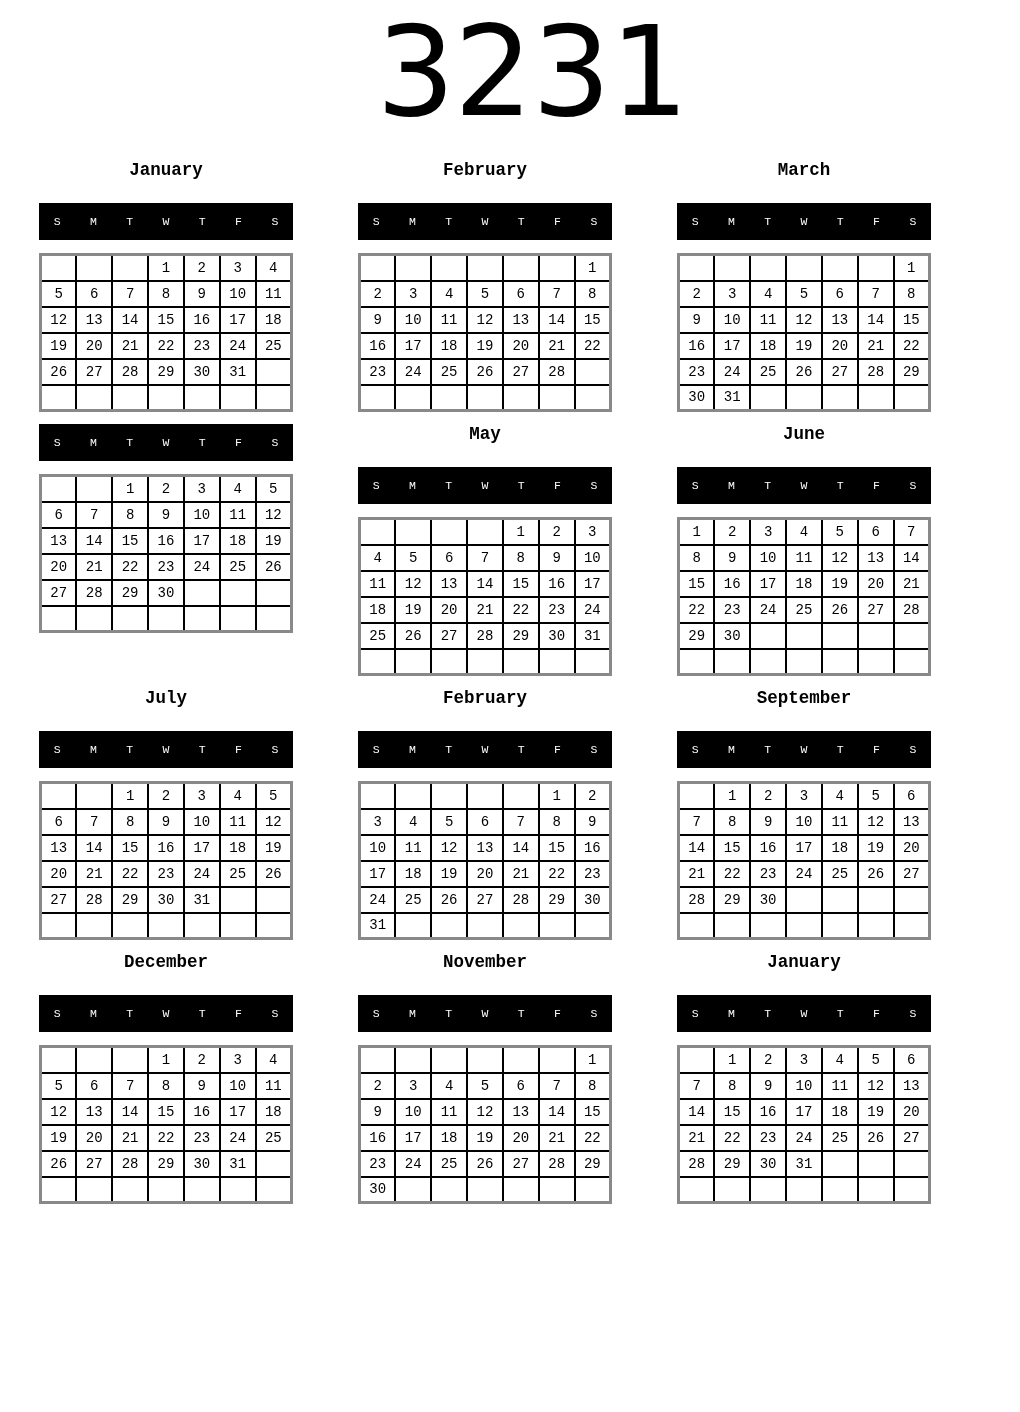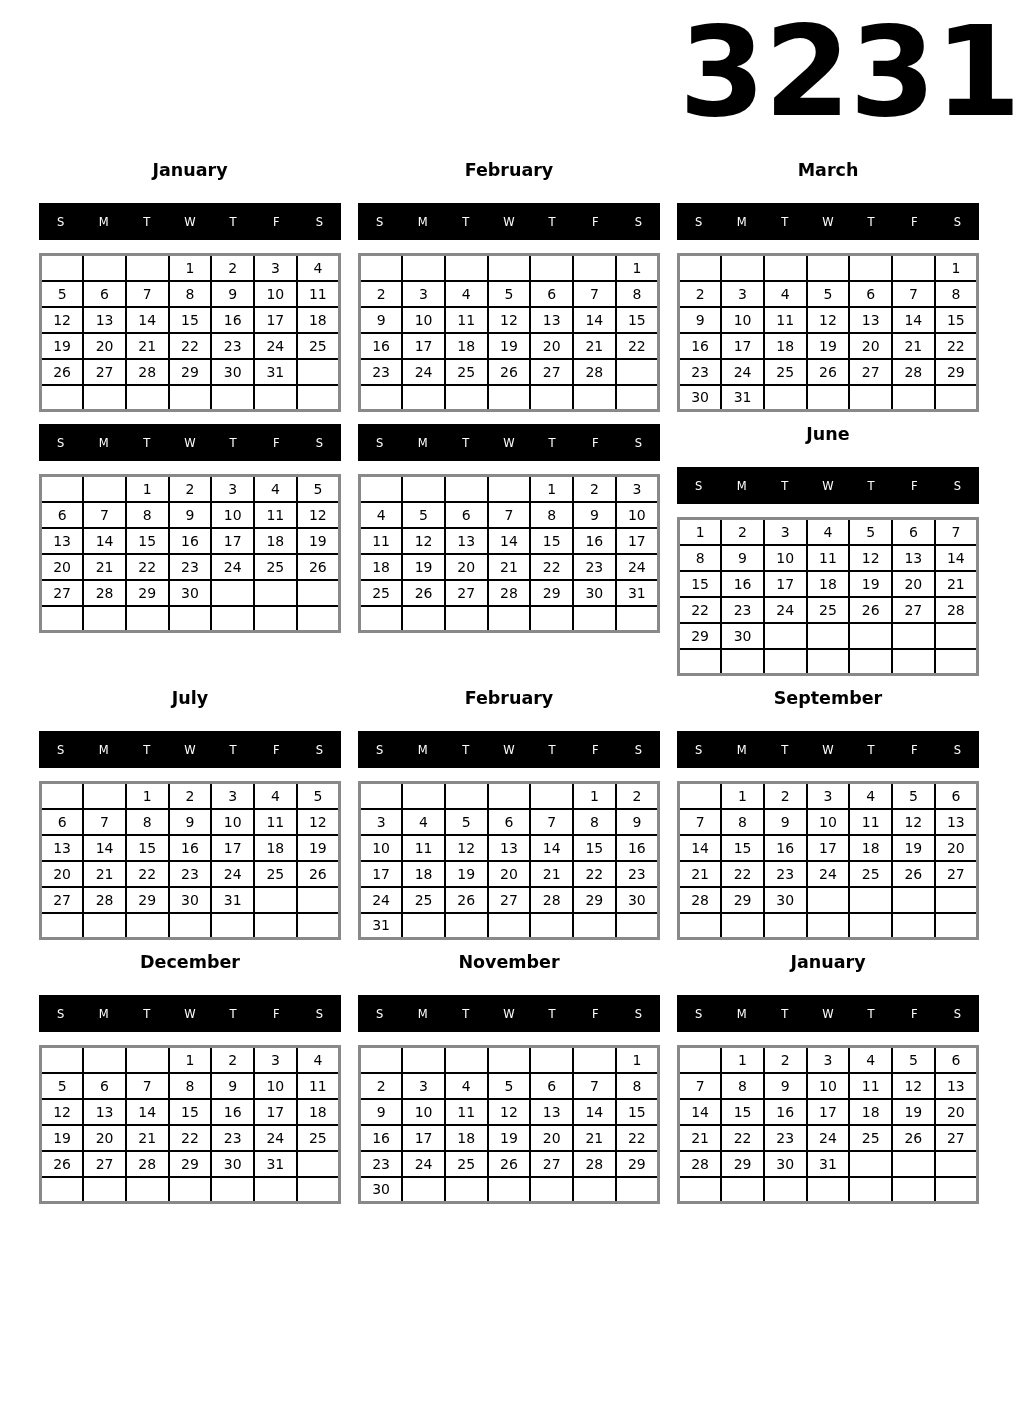--- a/index.html
+++ b/index.html
@@ -7,36 +7,36 @@
   body {
     width: 1020px;
     height: 1412px;
     background: #ffffff;
     color: #000000;
     font-family: "DejaVu Sans", "Liberation Sans", sans-serif;
     overflow: hidden;
   }
   .calendar-title {
     margin: 10px 0 0 0;
-    text-align: right;
+    text-align: center;
     font-size: 124px;
     line-height: 1;
-    font-weight: bold;
+    font-weight: normal;
     letter-spacing: -1px;
     padding-left: 44px;
   }
   .months {
     margin-top: 26px;
     padding: 0 39px;
     display: grid;
     grid-template-columns: 302px 302px 302px;
     column-gap: 17px;
     row-gap: 12px;
   }
-  .month { width: 302px; }
+  .month { width: 254px; font-family: Liberation Mono, monospace; }
   .month-name {
     font-size: 17.5px;
     font-weight: bold;
     line-height: 21px;
     text-align: center;
     margin-bottom: 22px;
   }
   .dow-header {
     background: var(--header-bg, #000000);
     height: 37px;
@@ -350,20 +350,21 @@
             <td></td>
             <td></td>
             <td></td>
             <td></td>
           </tr>
         </tbody>
     </table>
   </section>
 
   <section class="month">
+    <div class="month-name">May</div>
     <div class="dow-header">
         <span class="dow">S</span>
         <span class="dow">M</span>
         <span class="dow">T</span>
         <span class="dow">W</span>
         <span class="dow">T</span>
         <span class="dow">F</span>
         <span class="dow">S</span>
       </div>
     <table class="days">

